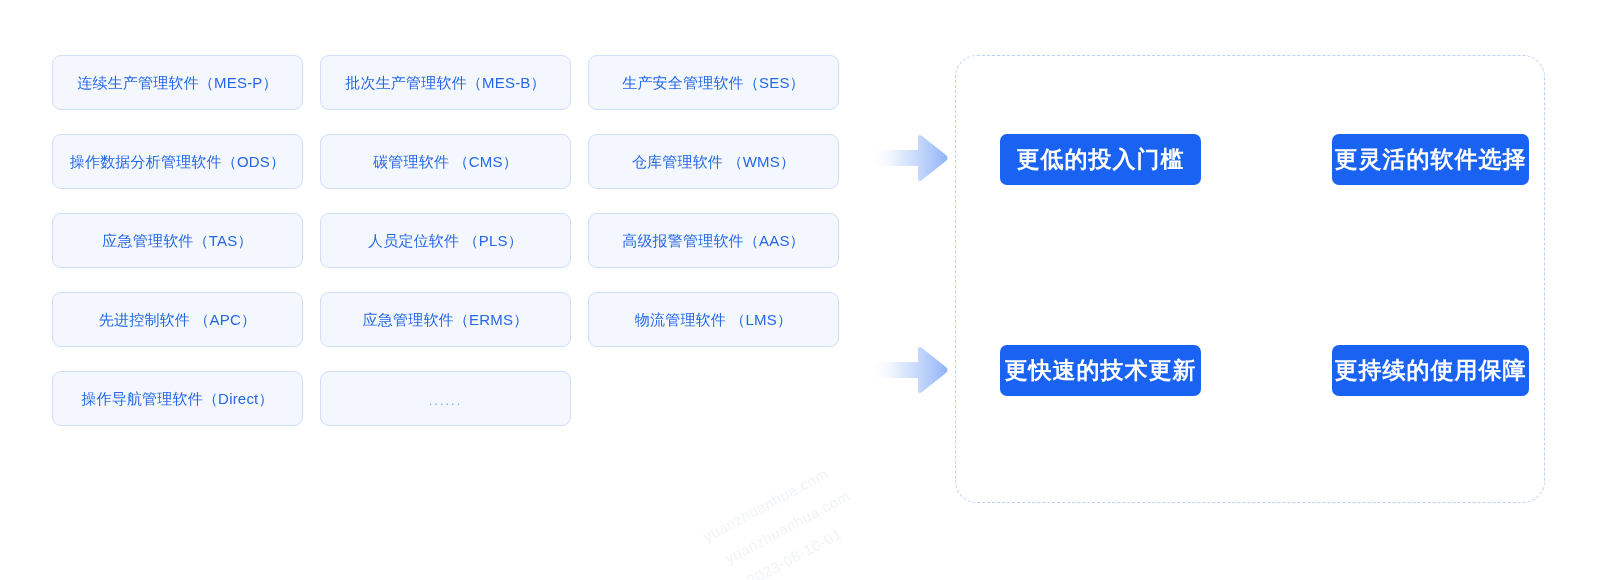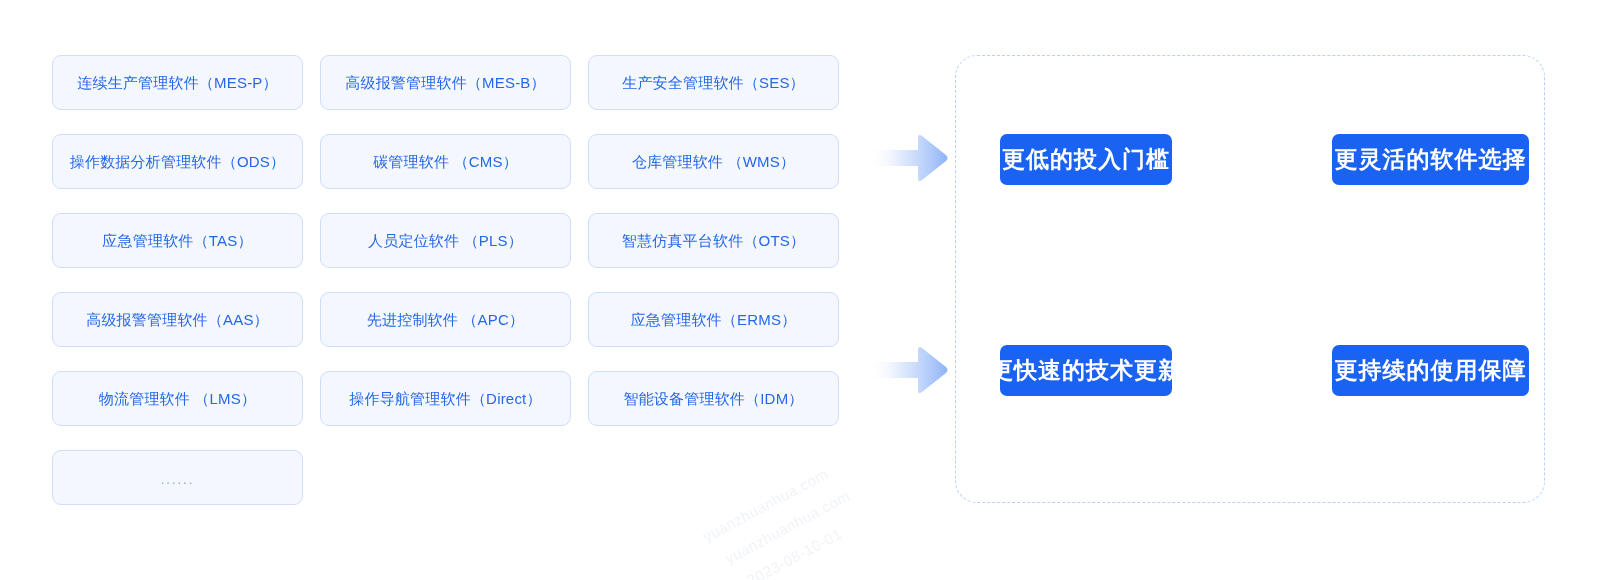--- a/index.html
+++ b/index.html
@@ -122,53 +122,51 @@
     letter-spacing: 1px;
     box-sizing: border-box;
     white-space: nowrap;
   }
   .benefit-badge.badge-right {
     justify-self: end;
     width: 197px;
   }
   .benefit-badge.badge-left {
     justify-self: start;
-    width: 172px;
+    width: 201px;
   }
 </style>
 </head>
 <body>
 
 <div id="stage">
 
   <div class="watermark" style="left:700px; top:530px;">yuanzhuanhua.com</div>
   <div class="watermark" style="left:722px; top:552px;">yuanzhuanhua.com</div>
   <div class="watermark" style="left:744px; top:574px;">2023-08-10-01</div>
 
   <div id="left-grid">
     <div class="soft-card">连续生产管理软件（MES-P）</div>
-    <div class="soft-card">高级报警管理软件（MES-B）</div>
+    <div class="soft-card">批次生产管理软件（MES-B）</div>
     <div class="soft-card">生产安全管理软件（SES）</div>
 
     <div class="soft-card">操作数据分析管理软件（ODS）</div>
     <div class="soft-card">碳管理软件 （CMS）</div>
     <div class="soft-card">仓库管理软件 （WMS）</div>
 
     <div class="soft-card">应急管理软件（TAS）</div>
     <div class="soft-card">人员定位软件 （PLS）</div>
-    <div class="soft-card">智慧仿真平台软件（OTS）</div>
 
     <div class="soft-card">高级报警管理软件（AAS）</div>
     <div class="soft-card">先进控制软件 （APC）</div>
 
     <div class="soft-card">应急管理软件（ERMS）</div>
     <div class="soft-card">物流管理软件 （LMS）</div>
     <div class="soft-card">操作导航管理软件（Direct）</div>
 
-    <div class="soft-card">智能设备管理软件（IDM）</div>
     <div class="soft-card ellipsis-card">......</div>
     <div class="soft-card empty-slot"></div>
   </div>
 
   <svg class="arrow" id="arrow-top" viewBox="0 0 82 56" xmlns="http://www.w3.org/2000/svg">
     <defs>
       <linearGradient id="argTop" x1="0" y1="0" x2="1" y2="0">
         <stop offset="0%" stop-color="#ffffff" stop-opacity="0"></stop>
         <stop offset="45%" stop-color="#cfdffc" stop-opacity="0.75"></stop>
         <stop offset="100%" stop-color="#8fb3f8" stop-opacity="1"></stop>

